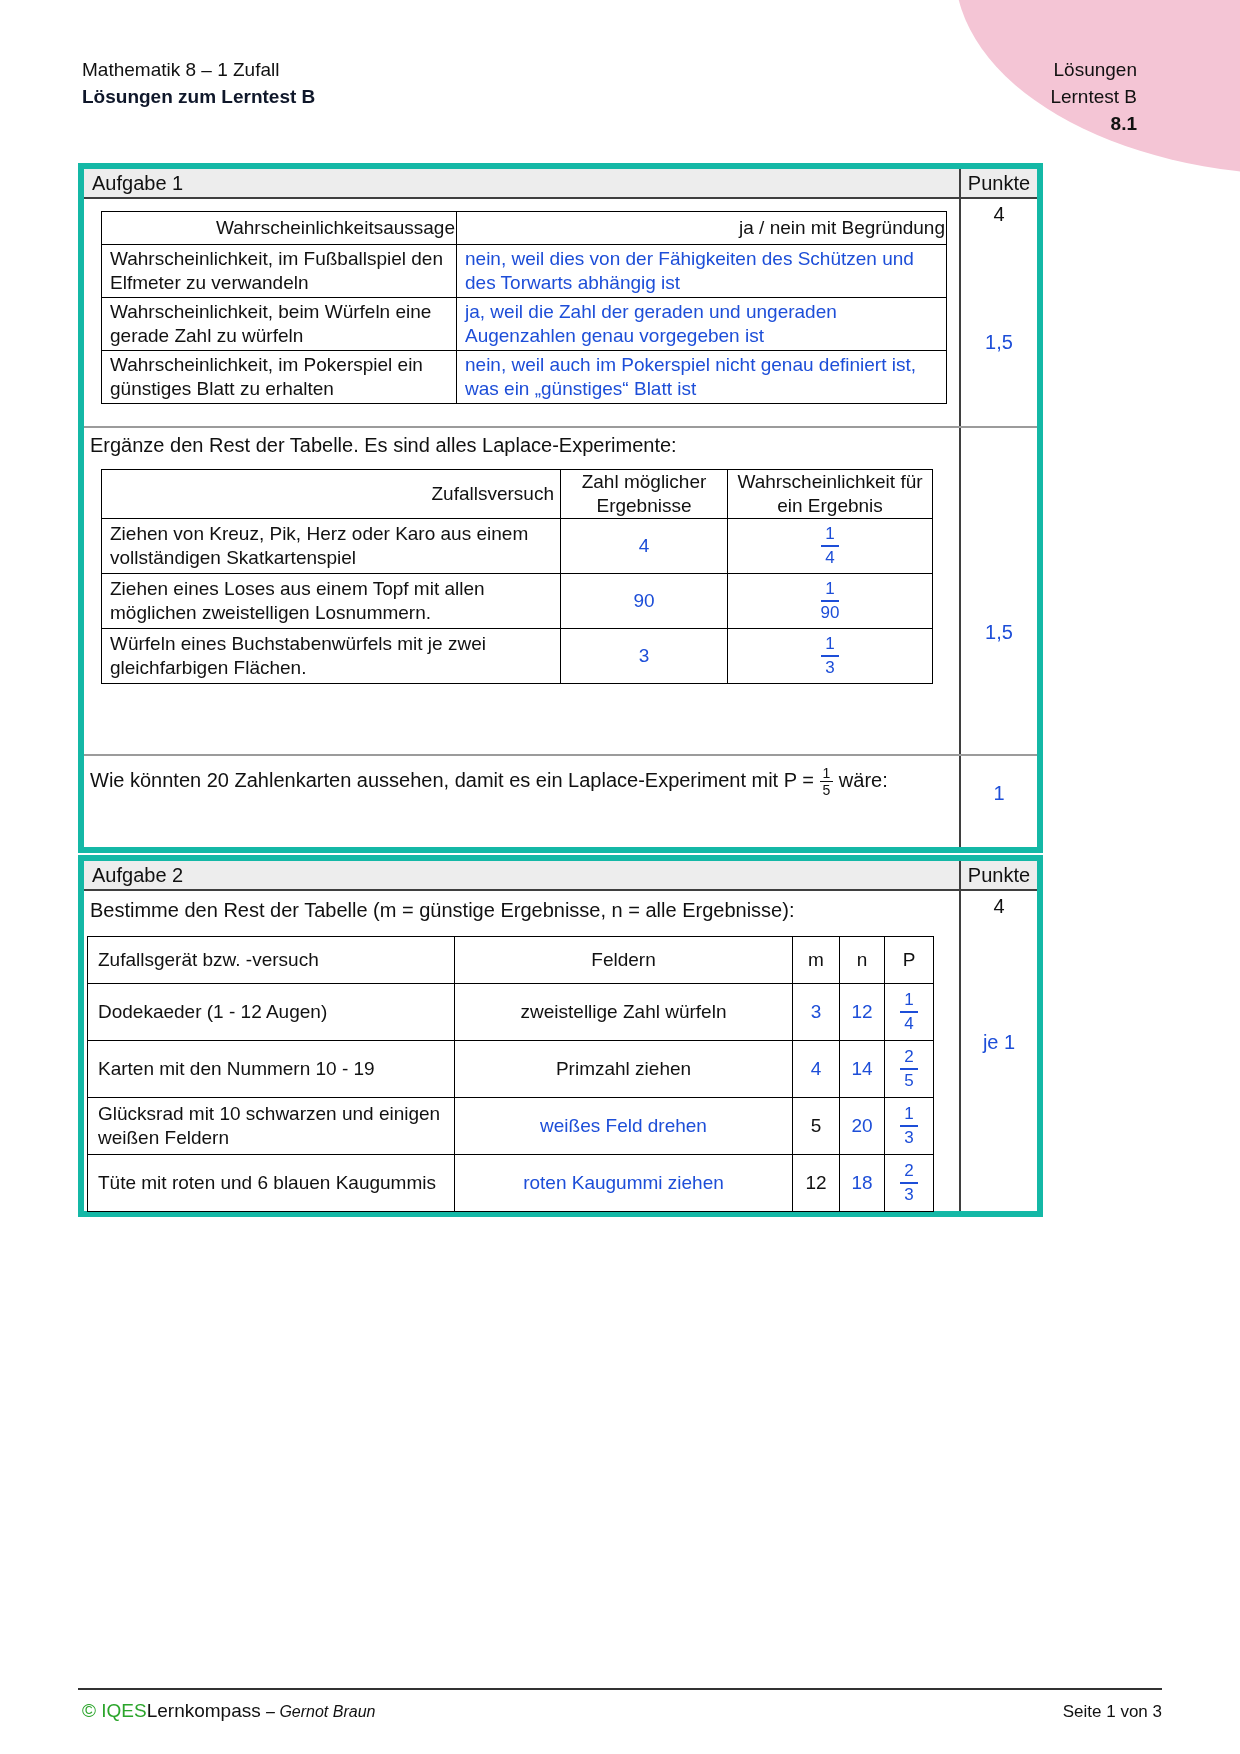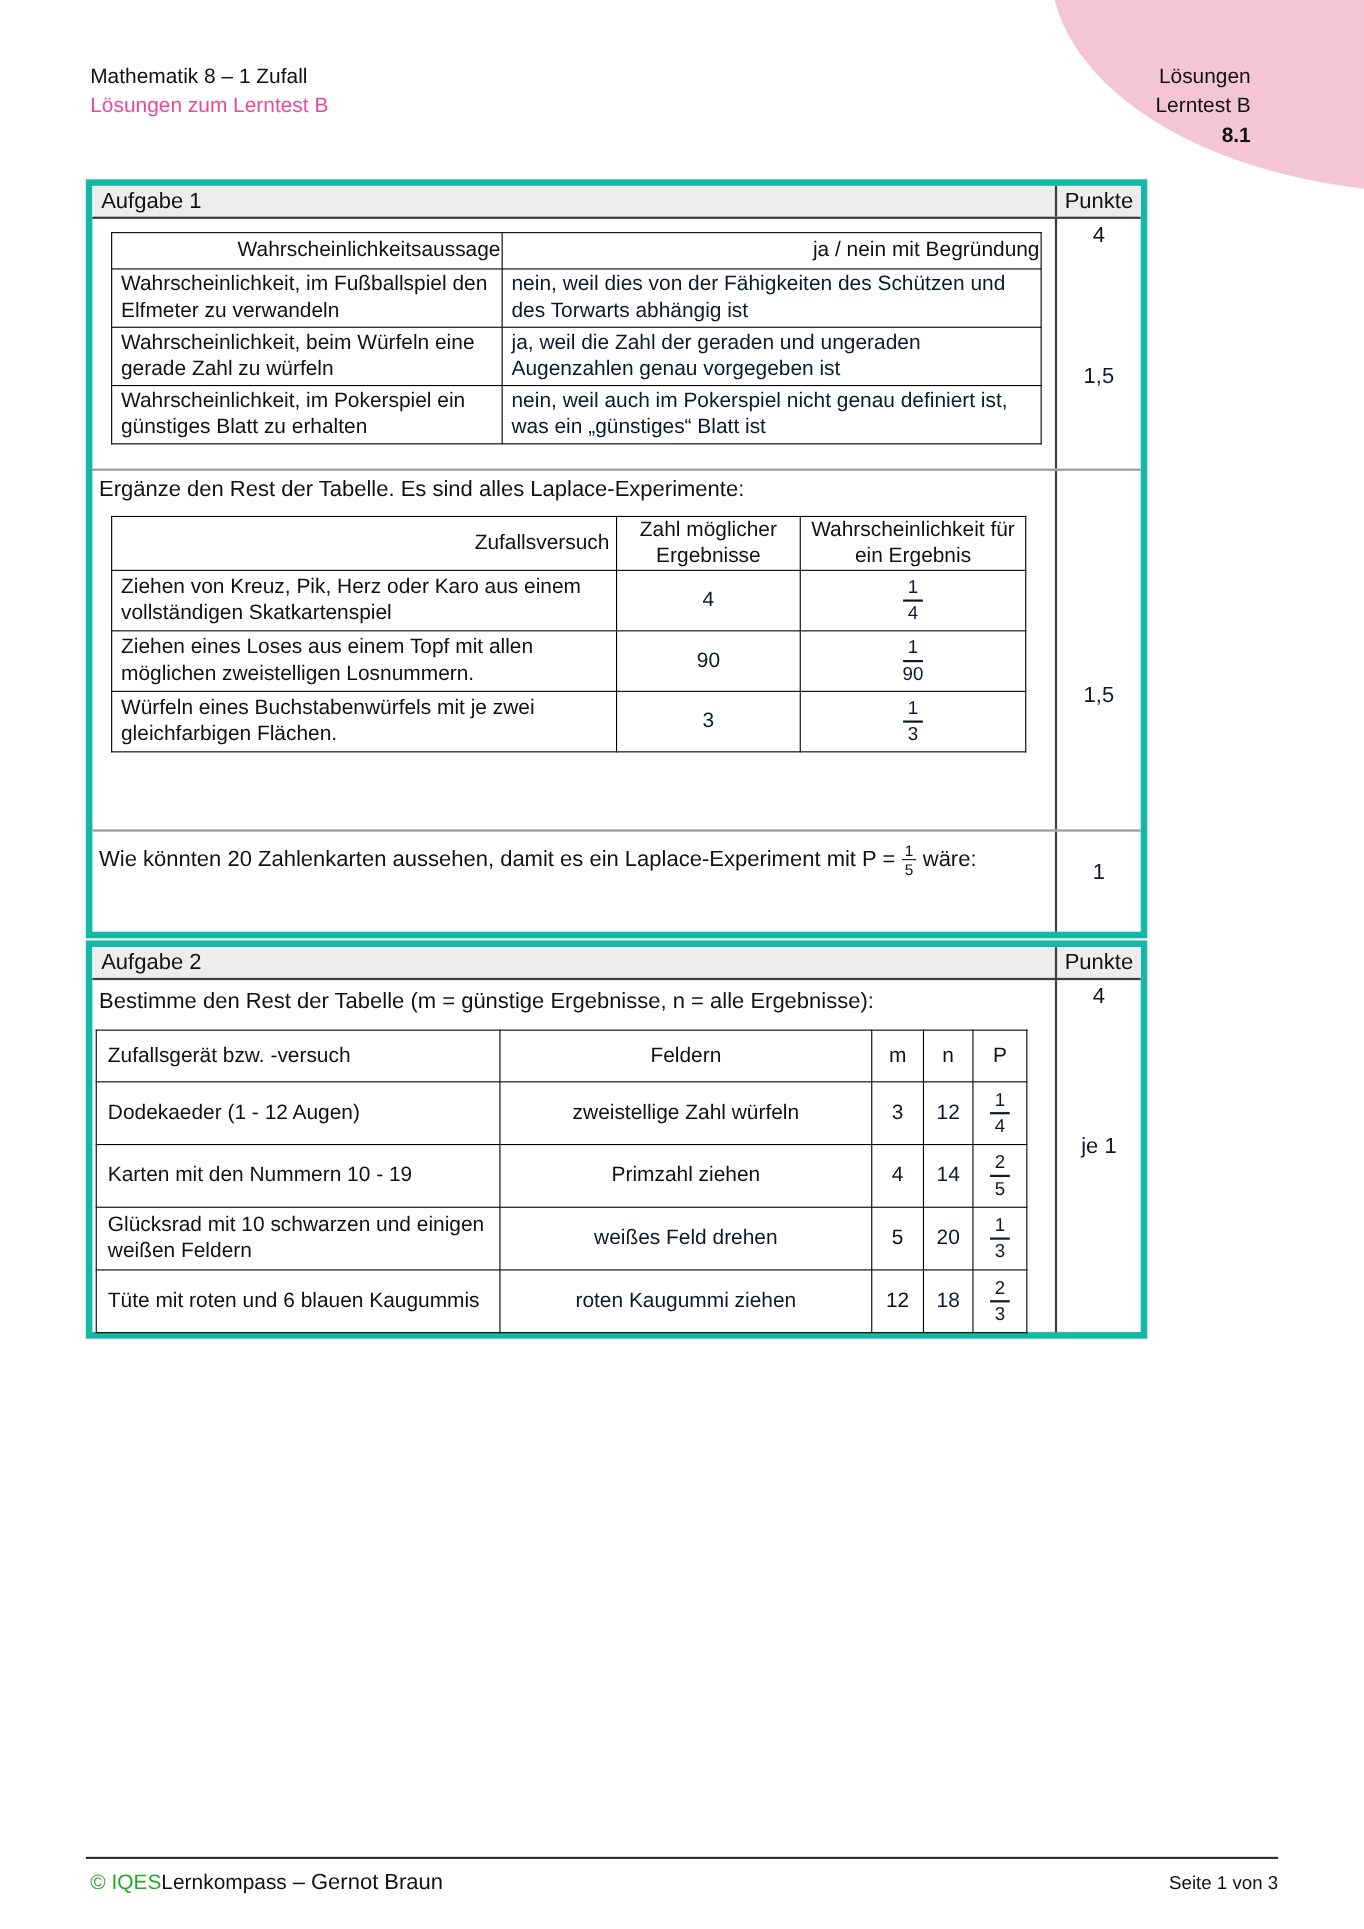--- a/index.html
+++ b/index.html
@@ -8,38 +8,38 @@
     background:#ffffff; overflow:hidden;
     font-family:"Liberation Sans","DejaVu Sans",sans-serif; color:#111;
   }
   
   .corner-blob {
     position:absolute; left:955px; top:-235px; width:700px; height:410px;
     border-radius:50%; background:#f4c5d5;
   }
   
   .header-left { position:absolute; left:82px; top:56px; font-size:19px; line-height:27px; }
-  .header-left .subtitle { color:#ec4899; font-weight:normal; }
+  .header-left .subtitle { color:#0f172a; font-weight:bold; }
   .header-right { position:absolute; right:103px; top:56px; text-align:right; font-size:19px; line-height:27px; }
   .header-right .code { font-weight:bold; }
 
   
   .task { position:absolute; left:78px; width:953px; border:6px solid #14b8a6; background:#fff; }
   #task1 { top:163px; }
   #task2 { top:855px; }
   .task-header { display:flex; height:28px; background:#ededed; border-bottom:2px solid #3f3f3f; }
   .task-header .t-title { flex:1; font-size:20px; padding:3px 0 0 8px; }
   .task-header .t-points { width:76px; border-left:2px solid #3f3f3f; text-align:center; font-size:20px; padding-top:3px; }
   .t-row { display:flex; }
   .t-row + .t-row { border-top:2px solid #9b9b9b; }
   .t-row .r-main { flex:1; position:relative; }
   .t-row .r-pts { width:76px; border-left:2px solid #3f3f3f; position:relative; font-size:20px; text-align:center; }
   .pts-val { position:absolute; left:0; right:0; text-align:center; }
 
-  .green { color:#0f172a; }
+  .green { color:#1d4ed8; }
 
   .prompt { font-size:20px; margin:8px 0 0 6px; }
 
   
   table.inner { border-collapse:collapse; margin-left:17px; }
   table.inner th, table.inner td { border:1.5px solid #000; font-size:19px; font-weight:normal; }
   table.inner th { text-align:right; line-height:24px; }
   
   #stmt-table { margin-top:12px; }
   #stmt-table th { height:30px; }
@@ -69,21 +69,21 @@
   .frac .fd { display:block; padding-top:1px; }
   .frac.small { font-size:14px; line-height:15px; }
   .frac.small .fn { border-bottom-width:1.5px; padding:0 3px 0; }
 
   .answer-line { font-size:20px; margin:14px 0 0 6px; }
 
   
   .footer-rule { position:absolute; left:78px; right:78px; top:1688px; border-top:2px solid #333; }
   .footer-left { position:absolute; left:82px; top:1700px; font-size:19px; }
   .footer-left .brand-green { color:#2ba52b; }
-  .footer-left .author { font-size:20px; }
+  .footer-left .author { font-size:16px;font-style:italic; }
   .footer-right { position:absolute; right:78px; top:1702px; font-size:17px; }
 </style>
 </head>
 <body>
 
 <div class="page">
 
   <div class="corner-blob"></div>
 
   <div class="header-left">

